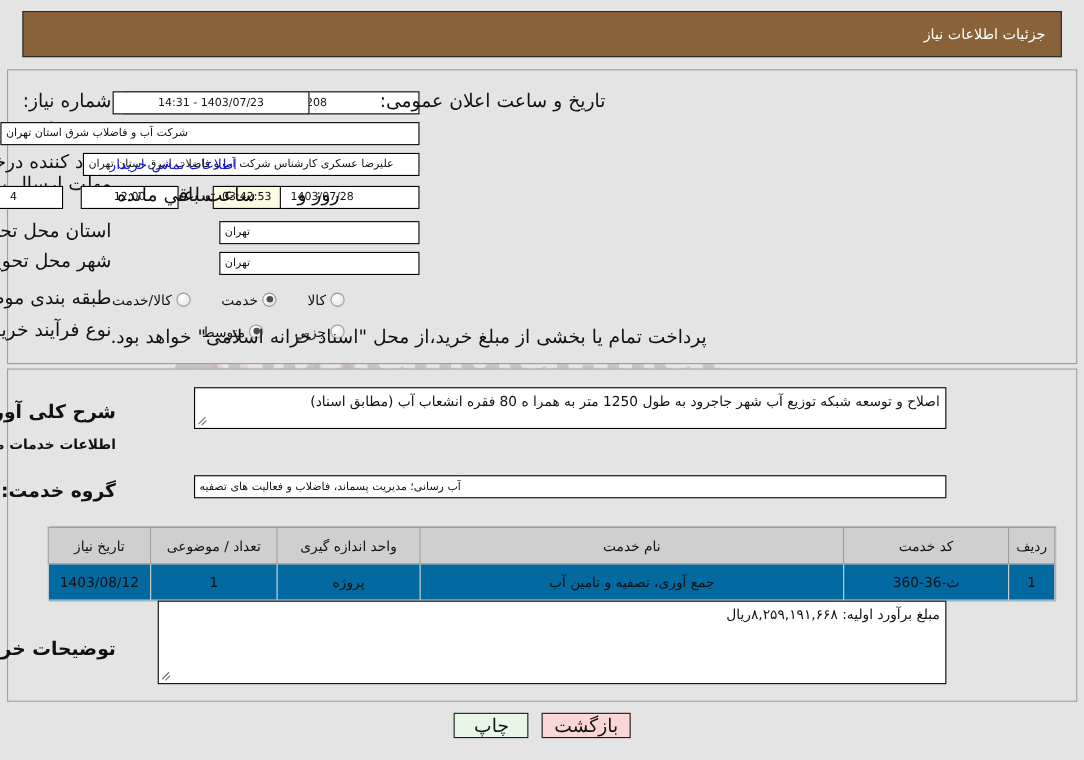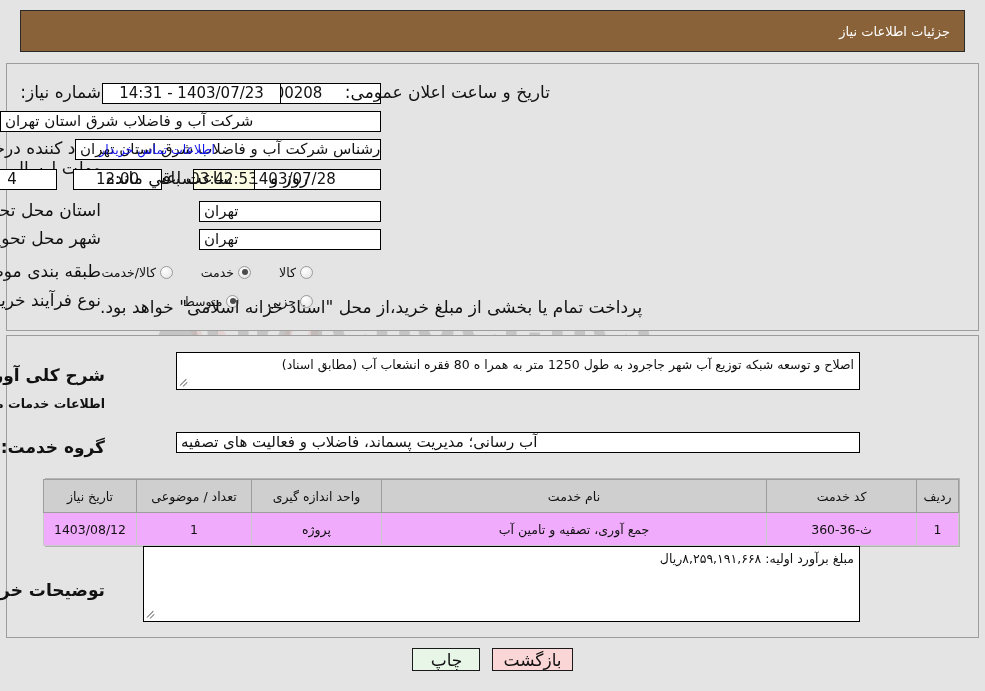--- a/index.html
+++ b/index.html
@@ -91,21 +91,21 @@
   }
   .lbl.two-line { line-height: 1.05; }
 
   .box {
     background: #ffffff;
     border: 1px solid #000000;
     box-sizing: border-box;
     height: 21px;
     display: flex;
     align-items: center;
-    font-size: 15px;
+    font-size: 10px;
     color: #111;
     padding: 0 4px;
     white-space: nowrap;
     overflow: hidden;
   }
   .box.center { justify-content: center; }
   .box.right  { justify-content: flex-end; }
   .box.cream  { background: #fbfbe4; }
 
   .link {
@@ -208,21 +208,21 @@
   }
   table.grid th {
     background: #cfcfcf;
     border: 1px solid #9d9d9d;
     height: 28px;
     font-weight: normal;
     text-align: center;
     padding: 2px 4px;
   }
   table.grid td {
-    background: #f0abfc;
+    background: #0369a1;
     border: 1px solid #c9c9c9;
     height: 28px;
     text-align: center;
     padding: 2px 4px;
   }
 
   
   .btn-bar {
     position: absolute;
     left: 0; right: 0;

